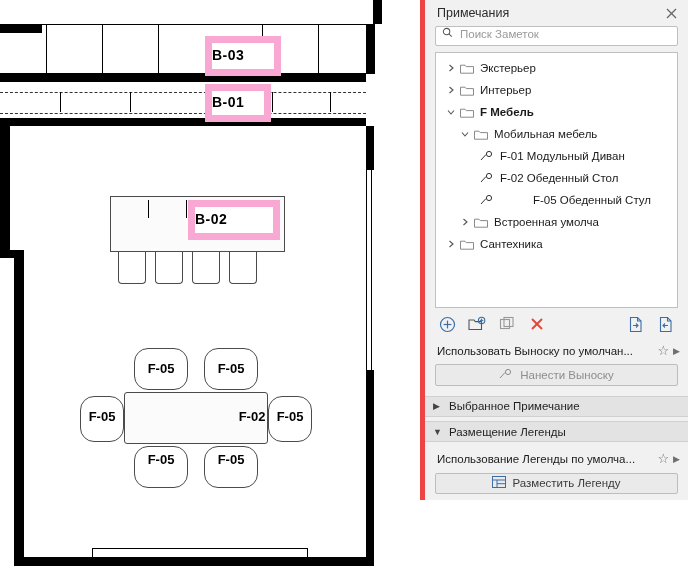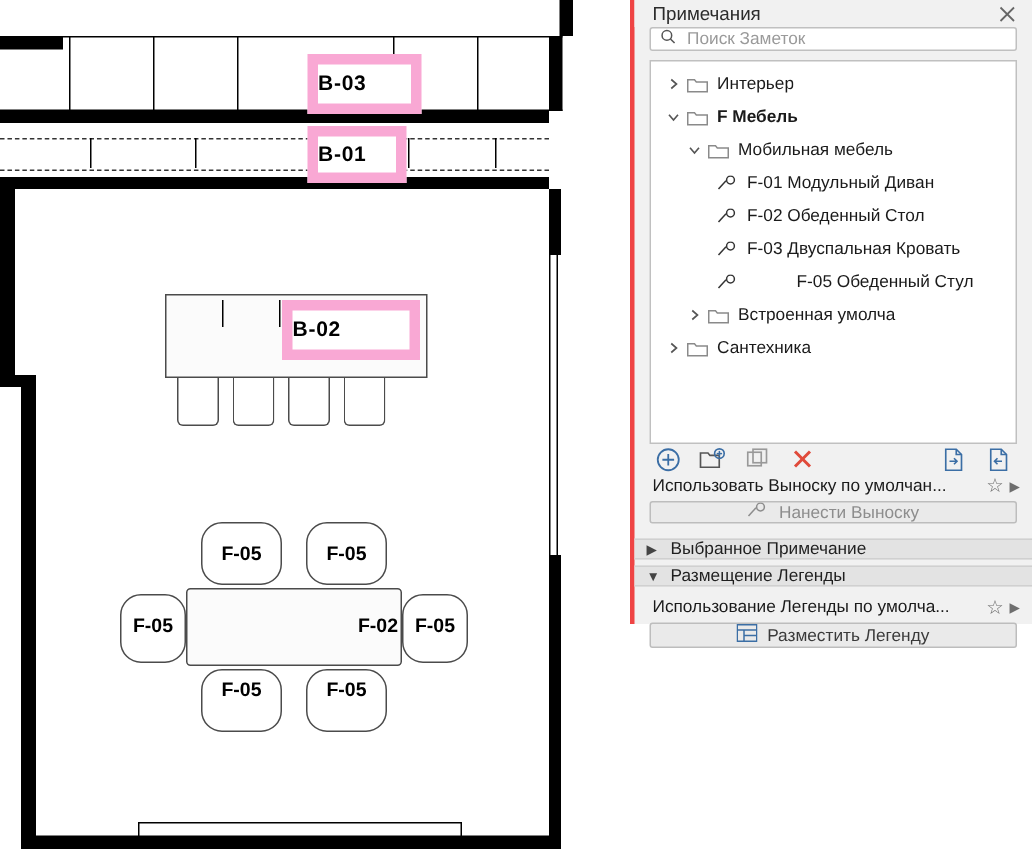--- a/index.html
+++ b/index.html
@@ -77,23 +77,23 @@
     border-top: 1px dashed #333;
     border-bottom: 1px dashed #333;
     background: #fff;
   }
 
   
   #notes-panel {
     position: absolute;
     left: 420px; top: 0;
     width: 268px;
-    height: 416px;
+    height: 500px;
     background: #f1f1f1;
-    border-left: 3px solid #ef4444;
+    border-left: 5px solid #ef4444;
     box-sizing: border-box;
     display: flex;
     flex-direction: column;
   }
   .panel-header {
     height: 30px;
     display: flex;
     align-items: center;
     padding: 0 8px 0 12px;
     background: #f1f1f1;
@@ -324,32 +324,45 @@
   <div class="search-wrap">
     <svg width="11" height="11" viewBox="0 0 12 12">
         <circle cx="5" cy="5" r="3.5" stroke="#555" stroke-width="1.1" fill="none"></circle>
         <line x1="7.6" y1="7.6" x2="10.6" y2="10.6" stroke="#555" stroke-width="1.1"></line>
       </svg>
     <input class="search-input" type="text" placeholder="Поиск Заметок" style="">
   </div>
 
   <div class="tree">
 
-
     <div class="tree-row" style="padding-left:8px;">
       <span class="twisty">
           <svg width="8" height="8" viewBox="0 0 8 8">
             <path d="M2.5 1 L6 4 L2.5 7" fill="none" stroke="#555" stroke-width="1.1"></path>
           </svg>
         </span>
       <span class="ico">
           <svg width="14" height="11" viewBox="0 0 14 11">
             <path d="M0.5 2.2 L5 2.2 L6.2 3.6 L13.5 3.6 L13.5 10.2 L0.5 10.2 Z" fill="#ffffff" stroke="#8a8a8a" stroke-width="1"></path>
           </svg>
         </span>
+      <span class="tree-label">Экстерьер</span>
+    </div>
+
+    <div class="tree-row" style="padding-left:8px;">
+      <span class="twisty">
+          <svg width="8" height="8" viewBox="0 0 8 8">
+            <path d="M2.5 1 L6 4 L2.5 7" fill="none" stroke="#555" stroke-width="1.1"></path>
+          </svg>
+        </span>
+      <span class="ico">
+          <svg width="14" height="11" viewBox="0 0 14 11">
+            <path d="M0.5 2.2 L5 2.2 L6.2 3.6 L13.5 3.6 L13.5 10.2 L0.5 10.2 Z" fill="#ffffff" stroke="#8a8a8a" stroke-width="1"></path>
+          </svg>
+        </span>
       <span class="tree-label">Интерьер</span>
     </div>
 
     <div class="tree-row" style="padding-left:8px;">
       <span class="twisty">
           <svg width="8" height="8" viewBox="0 0 8 8">
             <path d="M1 2.5 L4 6 L7 2.5" fill="none" stroke="#555" stroke-width="1.1"></path>
           </svg>
         </span>
       <span class="ico">
@@ -384,29 +397,20 @@
       <span class="tree-label">F-01 Модульный Диван</span>
     </div>
     <div class="tree-row" style="padding-left:42px;">
       <span class="ico">
           <svg width="15" height="10" viewBox="0 0 15 10">
             <path d="M1 9 L6 3.5" stroke="#333" stroke-width="1" fill="none"></path>
             <circle cx="9" cy="3" r="2.6" fill="none" stroke="#333" stroke-width="1"></circle>
           </svg>
         </span>
       <span class="tree-label">F-02 Обеденный Стол</span>
-    </div>
-    <div class="tree-row" style="padding-left:42px;">
-      <span class="ico">
-          <svg width="15" height="10" viewBox="0 0 15 10">
-            <path d="M1 9 L6 3.5" stroke="#333" stroke-width="1" fill="none"></path>
-            <circle cx="9" cy="3" r="2.6" fill="none" stroke="#333" stroke-width="1"></circle>
-          </svg>
-        </span>
-      <span class="tree-label">F-03 Двуспальная Кровать</span>
     </div>
     <div class="tree-row" style="padding-left:42px;gap:33px;">
       <span class="ico">
           <svg width="15" height="10" viewBox="0 0 15 10">
             <path d="M1 9 L6 3.5" stroke="#333" stroke-width="1" fill="none"></path>
             <circle cx="9" cy="3" r="2.6" fill="none" stroke="#333" stroke-width="1"></circle>
           </svg>
         </span>
       <span class="tree-label">F-05 Обеденный Стул</span>
     </div>

